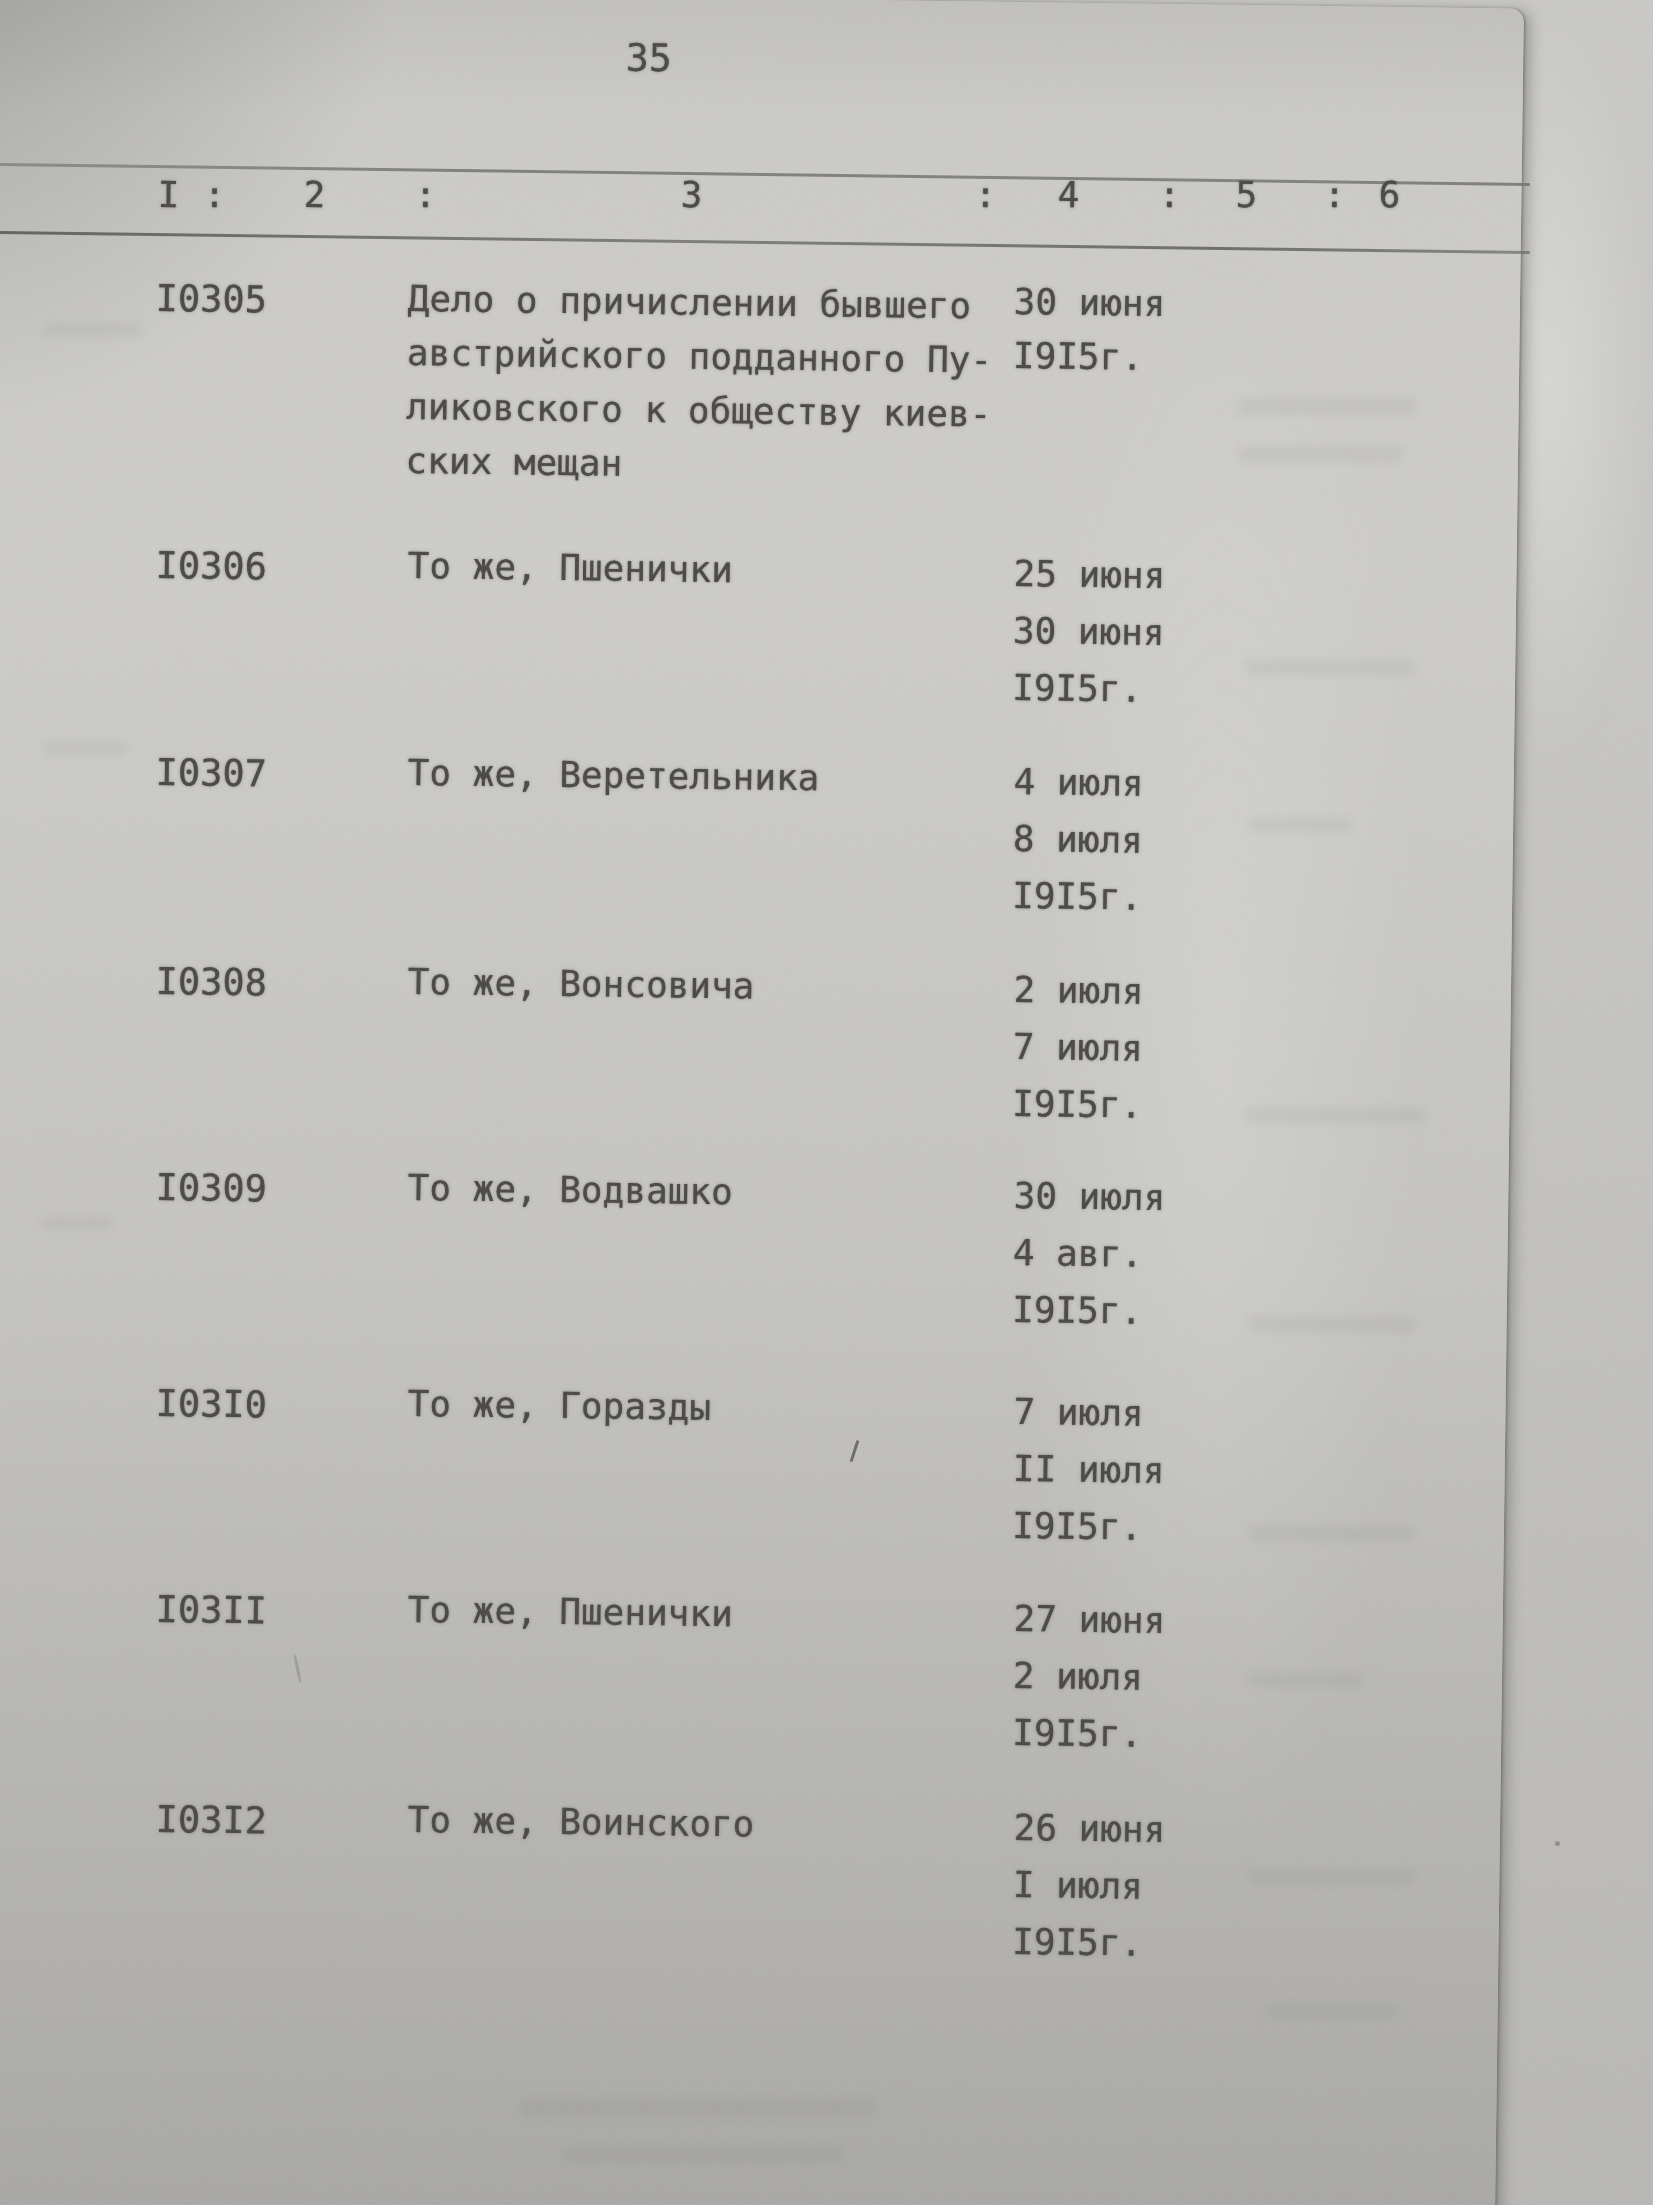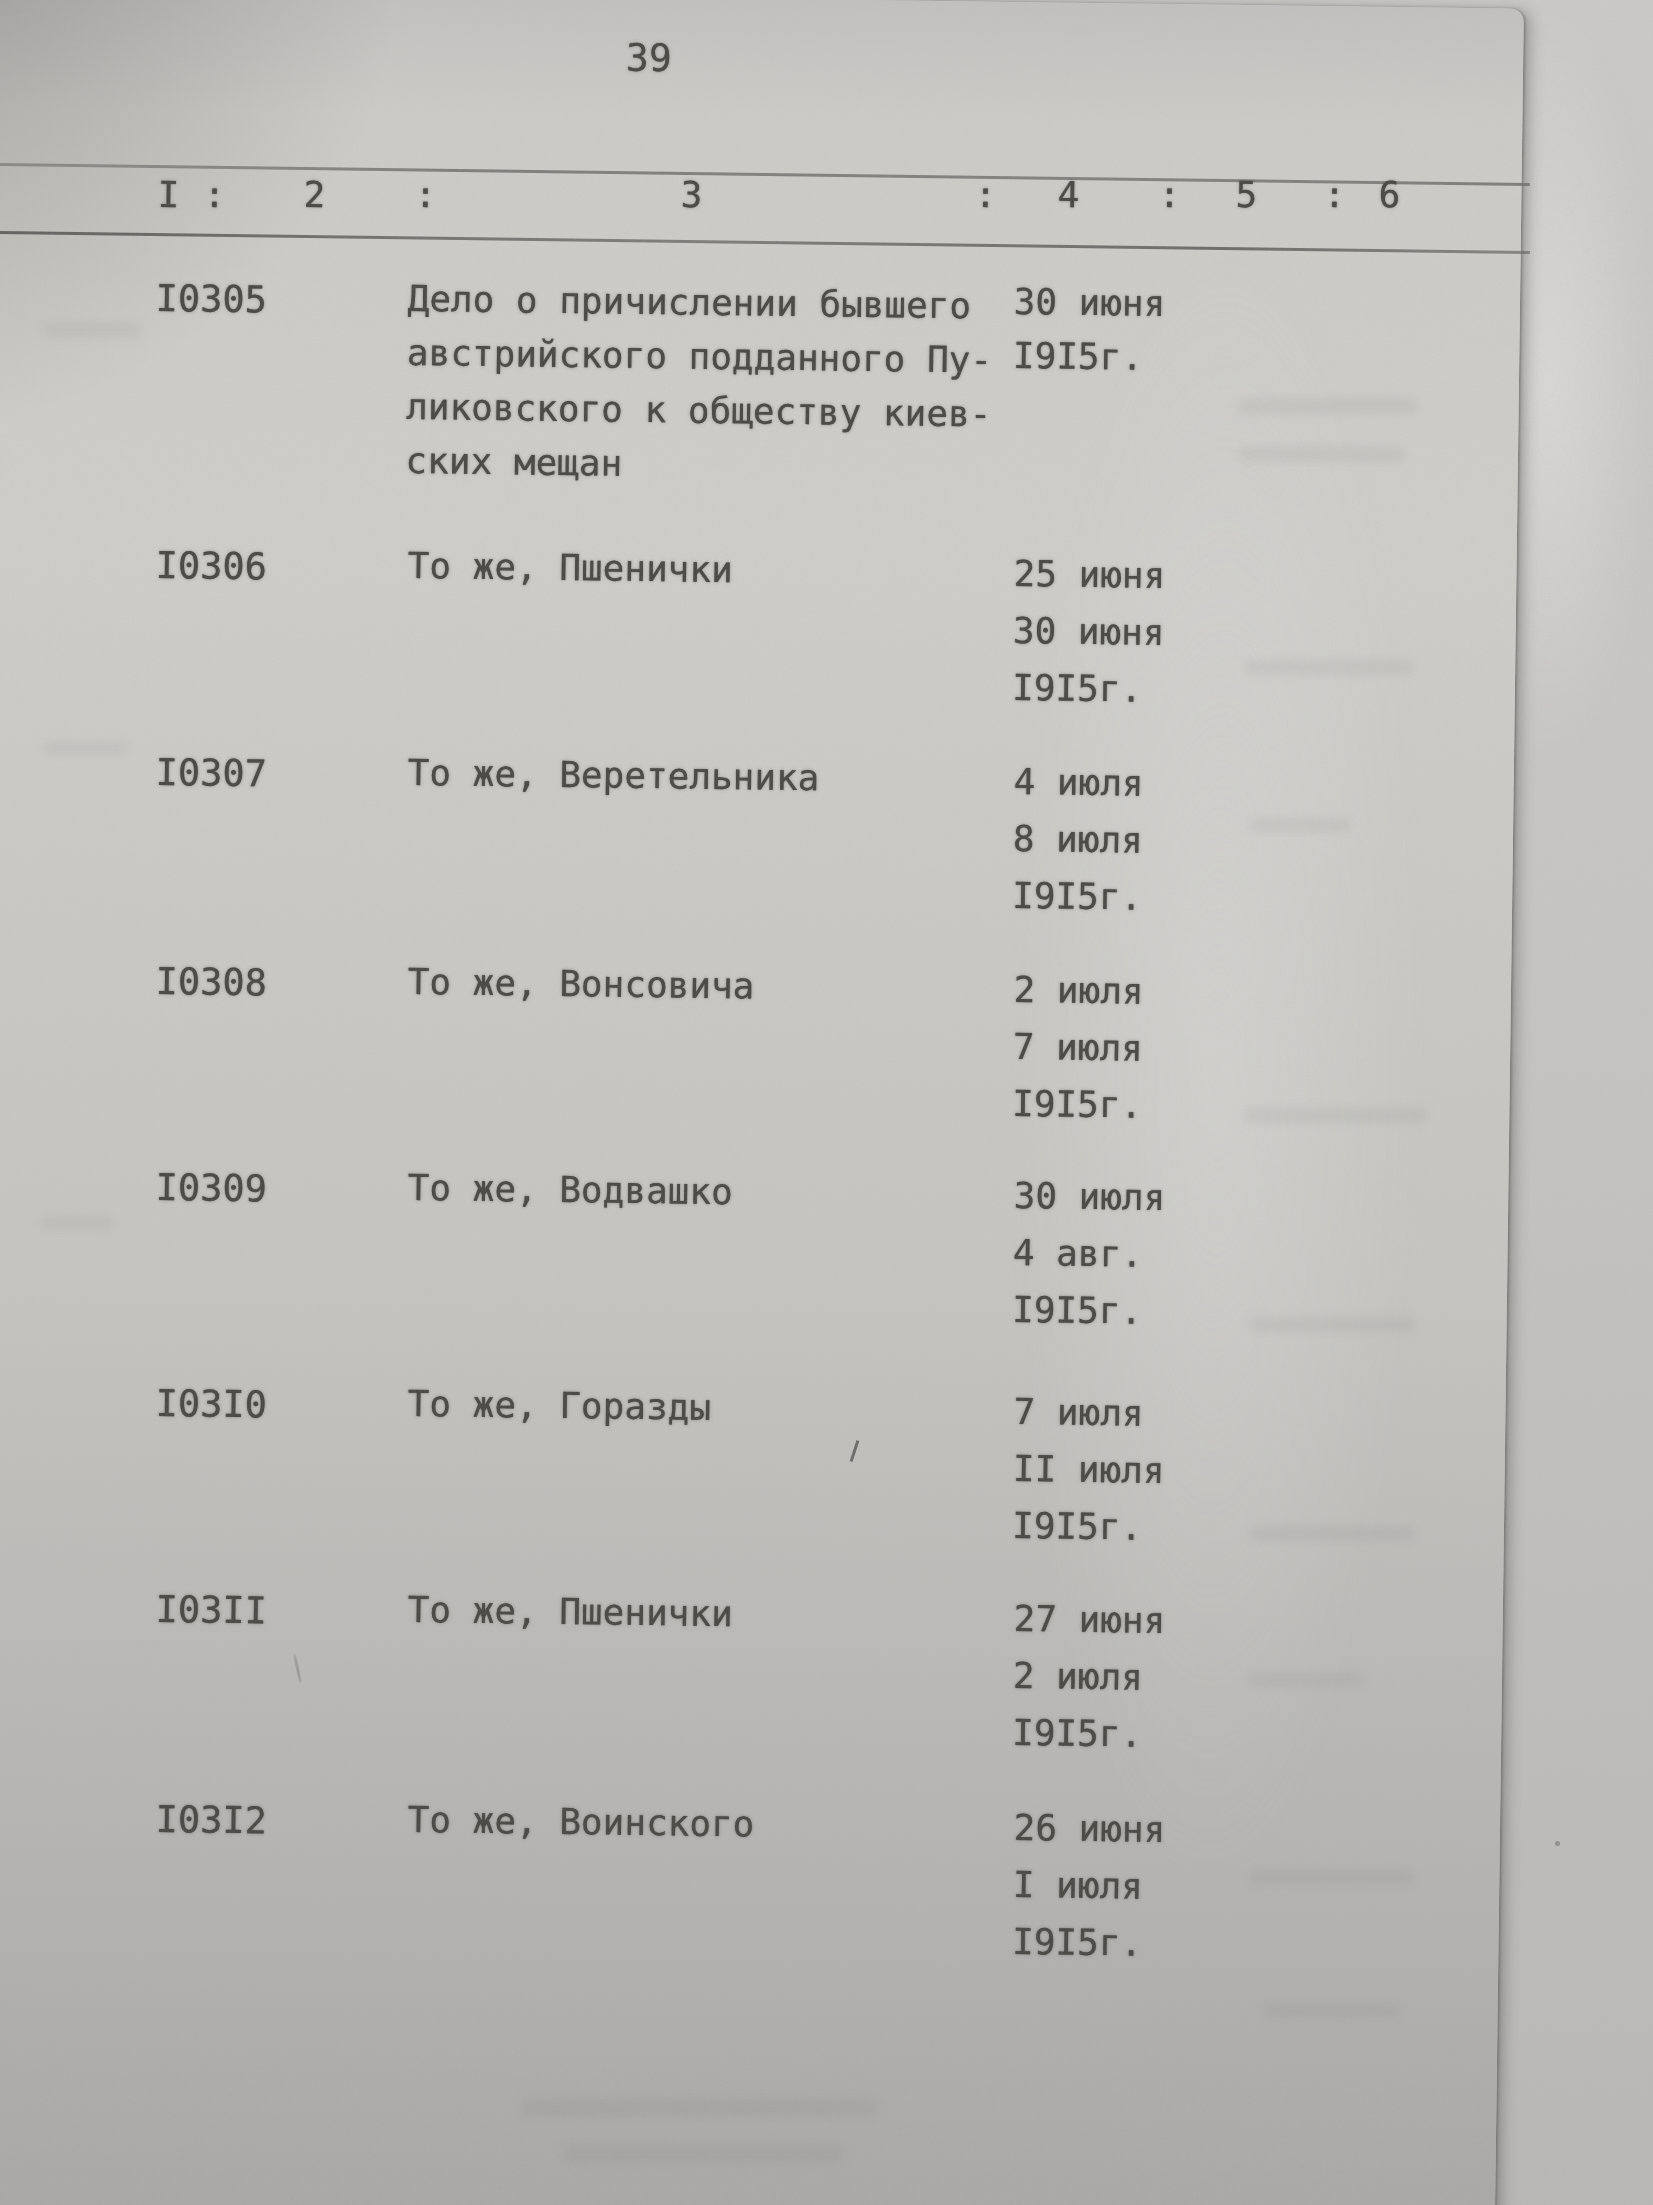--- a/index.html
+++ b/index.html
@@ -75,21 +75,21 @@
 <div id="stage">
 
   <div class="backing"></div>
   <div class="backing-light"></div>
 
   <div class="page">
     <div class="page-vignette-tl"></div>
     <div class="page-sheen"></div>
   </div>
 
-  <div class="type pagenum">39</div>
+  <div class="type pagenum">35</div>
 
   <div class="rule rule-top" style="top:163px;"></div>
   <div class="rule rule-bottom" style="top:231px;"></div>
 
   <div class="row" style="top:168px;">
     <span class="type hdr-cell" style="left:158px;">I</span>
     <span class="type hdr-cell" style="left:204px;">:</span>
     <span class="type hdr-cell" style="left:304px;">2</span>
     <span class="type hdr-cell" style="left:415px;">:</span>
     <span class="type hdr-cell" style="left:681px;">3</span>

